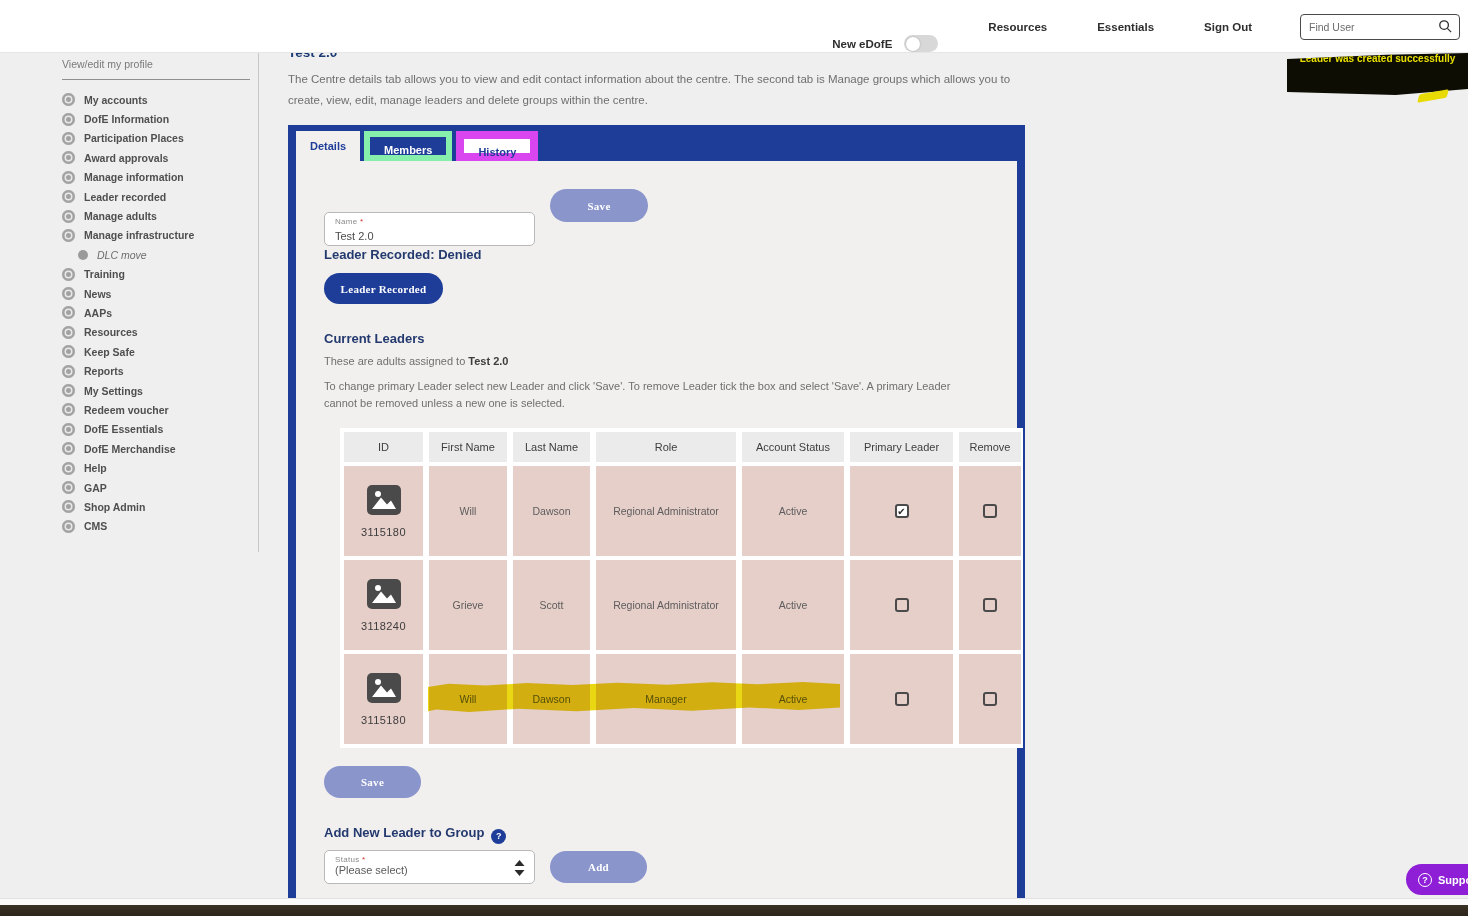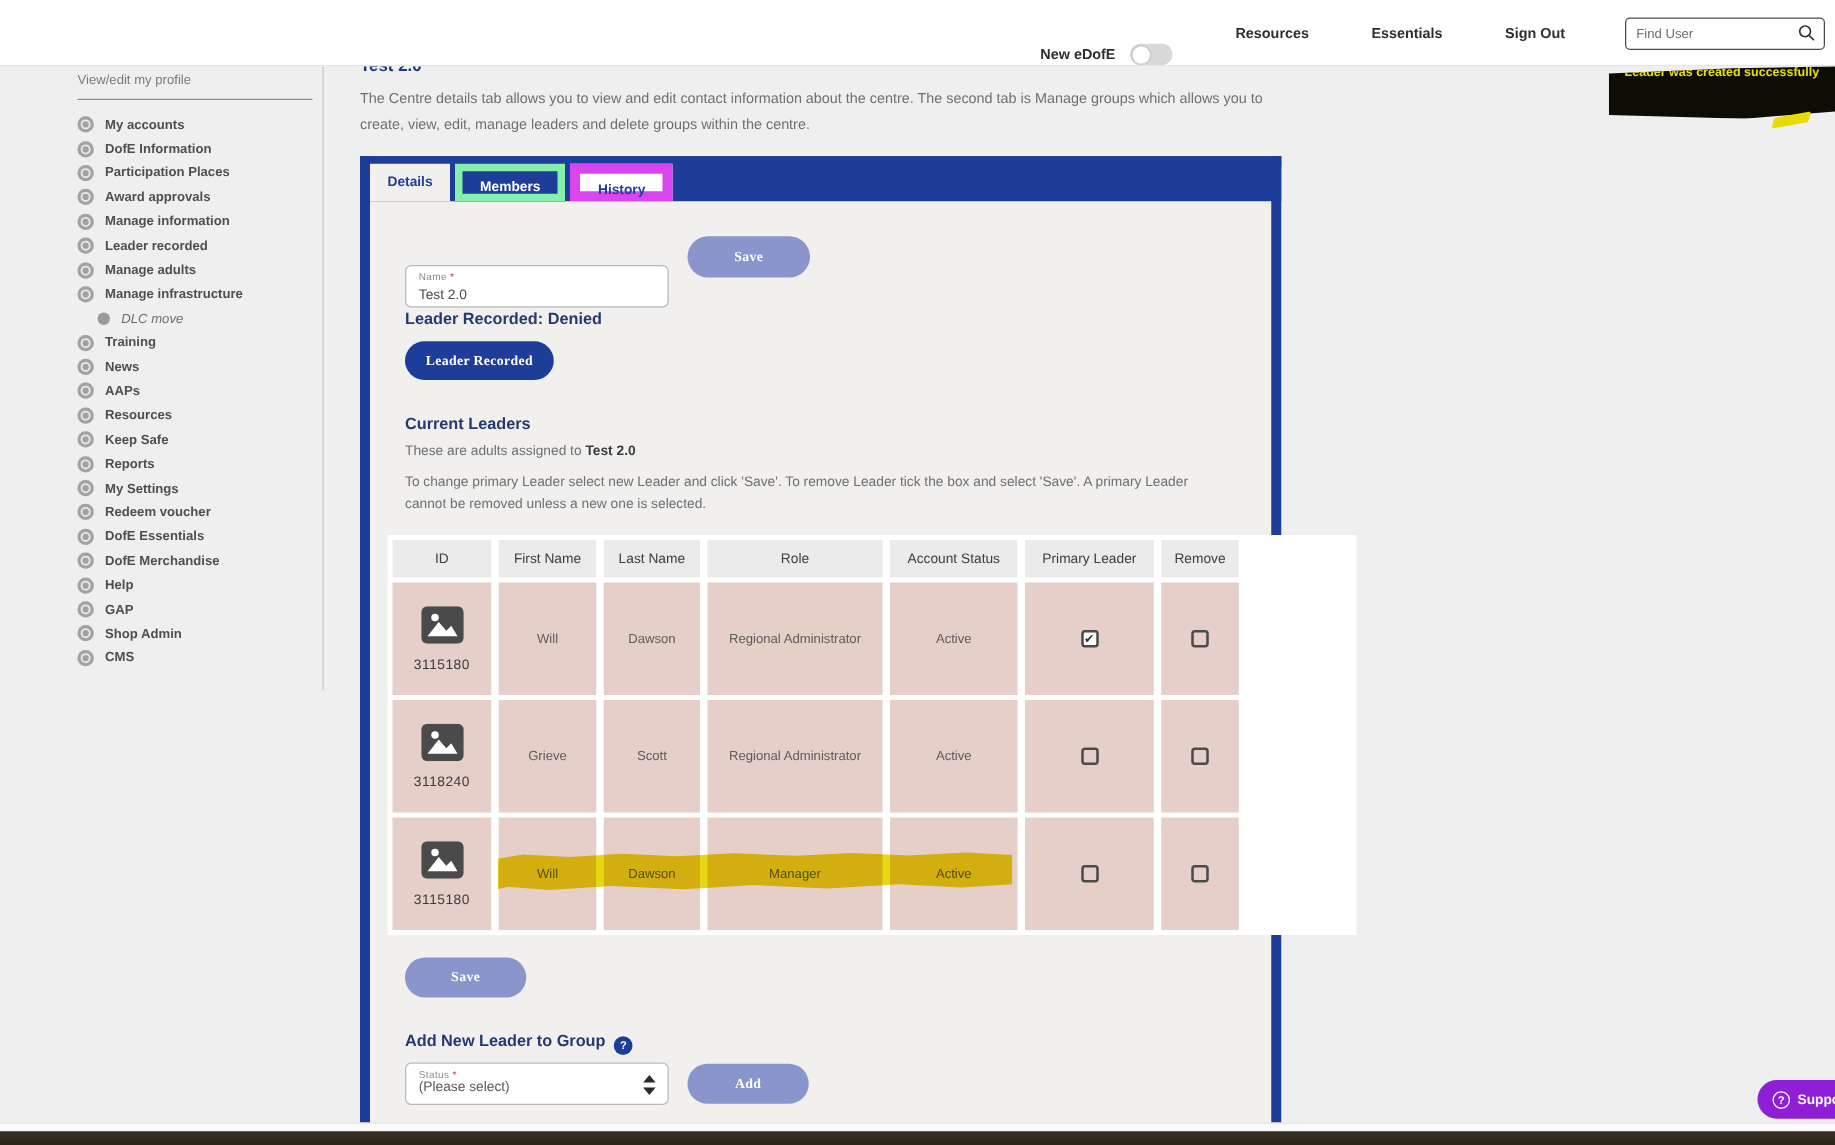--- a/index.html
+++ b/index.html
@@ -64,21 +64,21 @@
   .field input { border:none; outline:none; width:100%; font-size:11px; color:#4a4a4a;
     font-family:"Liberation Sans", sans-serif; background:transparent; }
   .field .fvalue { font-size:11px; color:#5a5a5a; }
   .pill { position:absolute; border:none; border-radius:17px; background:#8a95cc; color:#fff;
     font-size:11px; font-weight:bold; font-family:Liberation Serif, serif;
     display:flex; align-items:center; justify-content:center; cursor:pointer; letter-spacing:.3px; }
   .navy-pill { background:#1e3d99; border-radius:16px; }
   .sec-head { position:absolute; font-size:13px; font-weight:bold; color:#24396e; }
   .body-text { position:absolute; font-size:11px; color:#6f6f6f; }
   
-  #leaders-table { position:absolute; left:14px; top:295px; width:775px; background:#ffffff; padding:4px; }
+  #leaders-table { position:absolute; left:44px; top:295px; width:683px; background:#ffffff; padding:4px; }
   .tr, #thead { display:grid; grid-template-columns:79px 78px 77px 140px 102px 103px 62px; gap:6px; }
   .th { height:30px; background:#ecebeb; display:flex; align-items:center; justify-content:center;
     font-size:11px; color:#3d3d3d; }
   .tr { margin-top:4px; position:relative; }
   .td { height:90px; background:#e6cec9; display:flex; align-items:center; justify-content:center;
     font-size:10.5px; color:#5d5d5d; text-align:right; }
   .td.idcell { flex-direction:column; justify-content:center; gap:11px; }
   .cell-id { font-size:11px; color:#3c3c3c; letter-spacing:.4px; }
   .cb { width:14px; height:14px; border:2px solid #4a4a4a; border-radius:3px;
     display:flex; align-items:center; justify-content:center; font-size:10px; color:#2e2e2e; cursor:pointer; }

